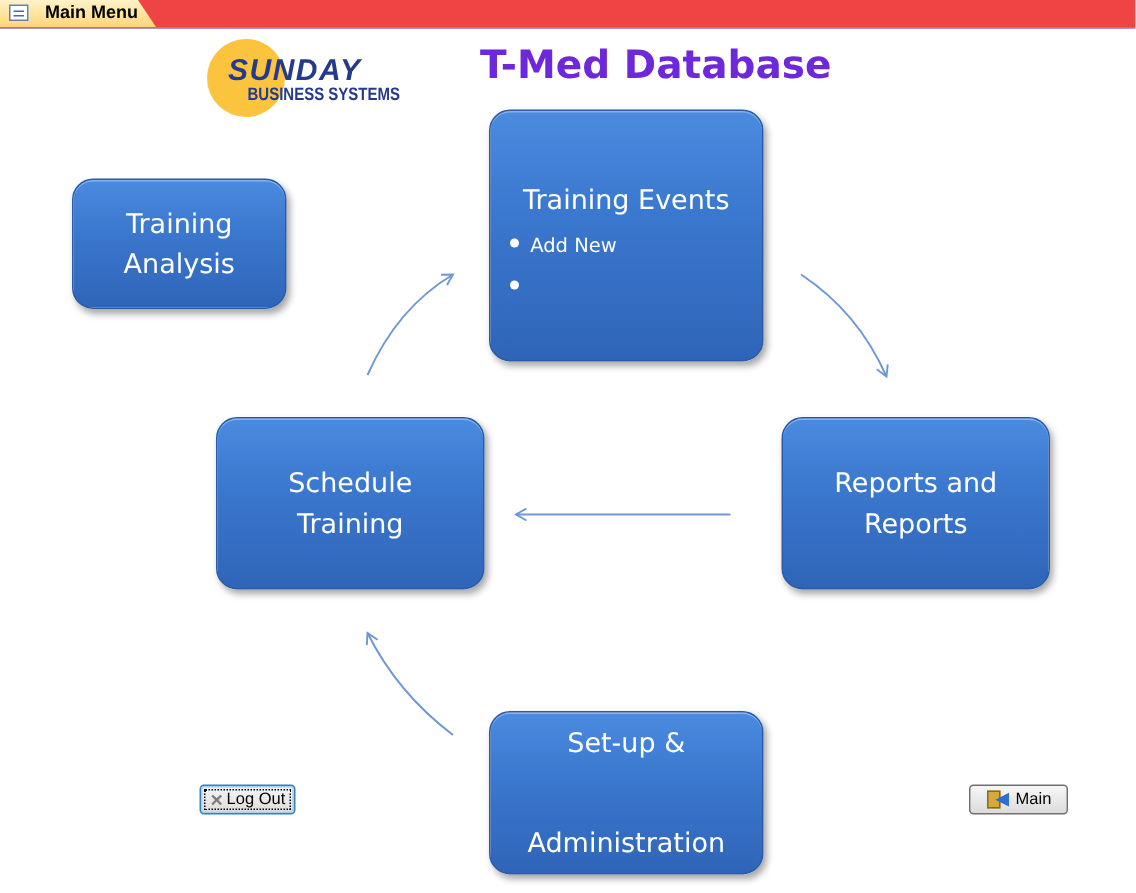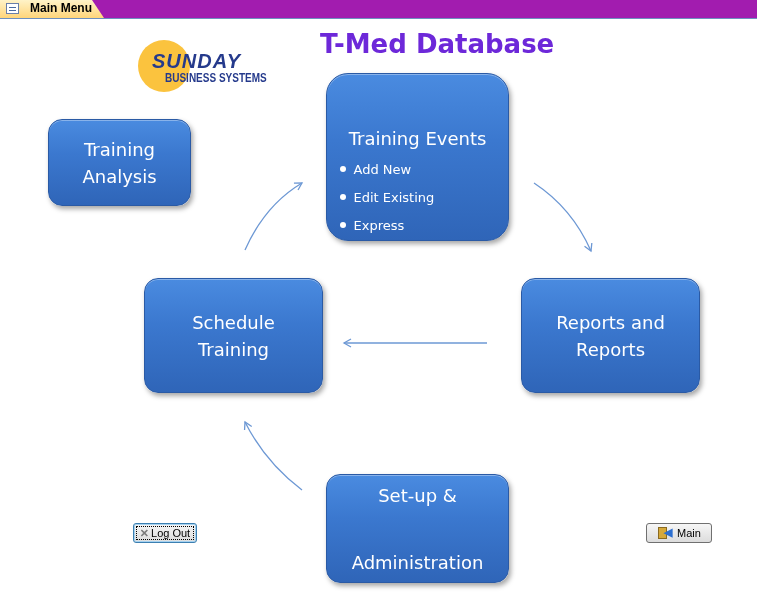--- a/index.html
+++ b/index.html
@@ -2,41 +2,41 @@
 <html><head>
 <meta charset="utf-8">
 <style>
   html, body { margin:0; padding:0; }
   body {
     width:757px; height:595px; overflow:hidden; position:relative;
     background:#ffffff; font-family:"DejaVu Sans", sans-serif;
   }
   .tabbar {
     position:absolute; left:0; top:0; width:757px; height:18px;
-    background:#a21caf; border-bottom:1px solid #6d90c0;
+    background:#ef4444; border-bottom:1px solid #6d90c0;
   }
   .tab {
     position:absolute; left:0; top:0; height:18px; width:104px;
     background:linear-gradient(#fff3c8, #ffd57a);
     clip-path:polygon(0 0, 92px 0, 104px 18px, 0 18px);
   }
   .tab-icon {
     position:absolute; left:6px; top:3px; width:13px; height:11px;
     border:1px solid #6a7fa8; background:#fff; box-sizing:border-box;
   }
   .tab-icon:before, .tab-icon:after {
     content:""; position:absolute; left:2px; right:2px; height:1px; background:#4a6aa0;
   }
   .tab-icon:before { top:3px; }
   .tab-icon:after { top:6px; }
   .tab-label {
     position:absolute; left:30px; top:1px; font-family:"Liberation Sans", sans-serif;
     font-size:12px; font-weight:bold; color:#000;
   }
-  .logo { position:absolute; left:138px; top:40px; width:140px; height:56px; }
+  .logo { position:absolute; left:138px; top:26px; width:140px; height:56px; }
   .logo-sun {
     position:absolute; left:0; top:0; width:52px; height:52px; border-radius:50%;
     background:#fbc33e;
   }
   .logo-main {
     position:absolute; left:14px; top:10px; font-family:"Liberation Sans", sans-serif;
     font-size:20px; font-weight:bold; font-style:italic; color:#253a8c; letter-spacing:1px;
   }
   .logo-sub {
     position:absolute; left:27px; top:31px; font-family:"Liberation Sans", sans-serif;
@@ -48,21 +48,21 @@
   }
   .box {
     position:absolute; border-radius:14px; box-sizing:border-box;
     background:linear-gradient(#4a8be0 0%, #3b78cf 40%, #2f65b8 100%);
     border:1px solid #2a5aa5;
     box-shadow:2px 3px 5px rgba(0,0,0,0.35), inset 0 1px 0 rgba(255,255,255,0.35);
     color:#fff; text-align:center; display:flex; flex-direction:column;
     justify-content:center; align-items:center; cursor:pointer;
     font-family:"DejaVu Sans", sans-serif; font-size:18px; line-height:27px;
   }
-  .box-events { left:326px; top:73px; width:183px; height:168px; justify-content:flex-end; padding-top:12px;border-radius:22px; }
+  .box-events { left:326px; top:73px; width:183px; height:168px; justify-content:center; padding-top:12px; }
   .box-events .ev-title { font-size:18px; margin-bottom:4px; }
   .box-events ul { list-style:none; margin:0; padding:0; text-align:left; width:160px; }
   .box-events li { font-size:13px; line-height:28px; padding-left:2px; }
   .box-events li .dot { display:inline-block; width:6px; height:6px; border-radius:50%; background:#fff; margin-right:8px; vertical-align:middle; position:relative; top:-2px; }
   .box-dash { left:48px; top:119px; width:143px; height:87px; }
   .box-sched { left:144px; top:278px; width:179px; height:115px; }
   .box-reports { left:521px; top:278px; width:179px; height:115px;text-align:right; }
   .box-setup { left:326px; top:474px; width:183px; height:109px;gap:40px; }
   svg.arrows { position:absolute; left:0; top:0; width:757px; height:595px; pointer-events:none; }
   .btn {
@@ -107,22 +107,21 @@
   <path d="M245,250 Q265,205 302,183" fill="none" stroke="#6d98d4" stroke-width="1.3" marker-end="url(#ah)"></path>
   <path d="M534,183 Q572,208 591,251" fill="none" stroke="#6d98d4" stroke-width="1.3" marker-end="url(#ah)"></path>
   <path d="M487,343 L344,343" fill="none" stroke="#6d98d4" stroke-width="1.3" marker-end="url(#ah)"></path>
   <path d="M302,490 Q265,462 245,422" fill="none" stroke="#6d98d4" stroke-width="1.3" marker-end="url(#ah)"></path>
 </svg>
 
 <div class="box box-events">
   <div class="ev-title">Training Events</div>
   <ul>
     <li><span class="dot"></span><span>Add New</span></li>
-    <li><span class="dot"></span><span>Edit Existing</span></li>
-    <li><span class="dot"></span><span>Express</span></li>
+    <li><span class="dot"></span></li>
   </ul>
 </div>
 
 <div class="box box-dash">
   <span>Training</span>
   <span>Analysis</span>
 </div>
 
 <div class="box box-sched">
   <span>Schedule</span>

